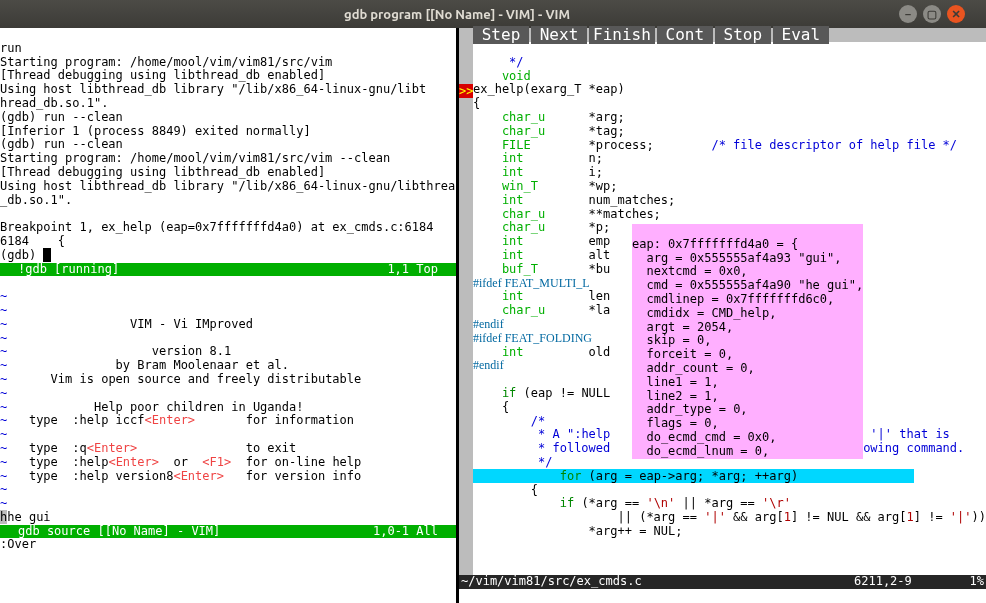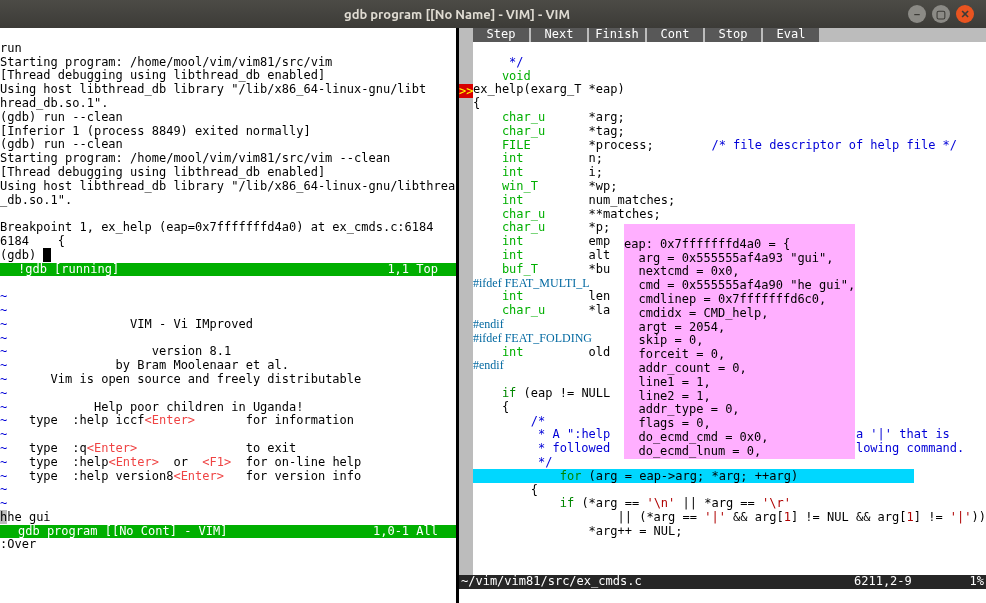--- a/index.html
+++ b/index.html
@@ -11,21 +11,21 @@
   width: 986px;
   height: 603px;
   overflow: hidden;
 }
 .titlebar {
   height: 28px;
   background: linear-gradient(to bottom, #4c4b46 0%, #3c3b37 100%);
   color: #dfdbd2;
   display: flex;
   align-items: center;
-  padding: 0 12px;
+  padding: 0 21px;
   font-family: "Ubuntu", sans-serif;
   font-size: 13px;
   font-weight: bold;
 }
 .titlebar .title { flex: 1; text-align: center; }
 .wbtn {
   width: 18px; height: 18px; border-radius: 9px; margin-left: 6px;
   display: inline-flex; align-items: center; justify-content: center;
   font-size: 11px; color: #3c3b37;
 }
@@ -50,21 +50,21 @@
 .status-dark {
   background: #262626; color: #fff; display: flex; padding: 0 2px; margin-top: 25px;
 }
 .status-dark .l { flex: 1; }
 .status-dark .m { flex: 0 0 auto; min-width: 80px; text-align: left; }
 .status-dark .r { flex: 0 0 auto; min-width: 50px; text-align: right; }
 .debug-toolbar {
   background: #bcbcbc; height: 14px; display: flex; gap: 2px; padding-left: 14px; align-items:center;
 }
 .dbg-btn {
-  background: #585858; color: #fff; padding: 0 4px; font-family: inherit; font-size: 12px;
+  background: #585858; color: #fff; padding: 0 4px; font-family: inherit; font-size: 16px;
   min-width: 56px; text-align: center;
 }
 .marker-col {
   position: absolute; left: 0; top: 14px; width: 14px; bottom: 14px;
   background: #bcbcbc;
 }
 .marker-bp {
   position: absolute; left: 0; width: 14px; height: 14px;
   background: #d70000; color: #ffff00; text-align: center; line-height: 14px;
 }
@@ -136,21 +136,21 @@
 <span class="vim-tilde">~</span>   <span>type  :help iccf</span><span class="vim-blue">&lt;Enter&gt;</span><span>       for information</span>
 <span class="vim-tilde">~</span>
 <span class="vim-tilde">~</span>   <span>type  :q</span><span class="vim-blue">&lt;Enter&gt;</span><span>               to exit</span>
 <span class="vim-tilde">~</span>   <span>type  :help</span><span class="vim-blue">&lt;Enter&gt;</span><span>  or  </span><span class="vim-blue">&lt;F1&gt;</span><span>  for on-line help</span>
 <span class="vim-tilde">~</span>   <span>type  :help version8</span><span class="vim-blue">&lt;Enter&gt;</span><span>   for version info</span>
 <span class="vim-tilde">~</span>
 <span class="vim-tilde">~</span>
 <span class="cursor-cmd">h</span><span>he gui</span>
 </div>
     <div class="grn-bar">
-      <span class="l">gdb program  [[No Cont] - VIM]</span>
+      <span class="l">gdb source  [[No Name] - VIM]</span>
       <span class="m"></span>
       <span class="r"><span>1,0-1</span>          <span>All</span></span>
     </div>
     <div class="pane"><span>:Over</span></div>
   </div>
 
   <div class="col-sep"></div>
 
   <div class="col-right">
     <div class="debug-toolbar">
@@ -196,21 +196,21 @@
 <span class="c-cmt">         * A "</span><span class="c-cmt">:help</span><span class="c-cmt">                               at a '|' that is</span>
 <span class="c-cmt">         * followed</span><span class="c-cmt">                               following command.</span>
 <span class="c-cmt">         */</span>
 <span class="hl-line">    <span class="c-kw">        for</span><span> (arg = eap-&gt;arg; *arg; ++arg)</span>                </span>
 <span>        {</span>
 <span class="c-kw">            if</span><span> (*arg == </span><span class="c-str">'\n'</span><span> || *arg == </span><span class="c-str">'\r'</span>
 <span>                    || (*arg == </span><span class="c-str">'|'</span><span> &amp;&amp; arg[</span><span class="c-str">1</span><span>] != NUL &amp;&amp; arg[</span><span class="c-str">1</span><span>] != </span><span class="c-str">'|'</span><span>))</span>
 <span>                *arg++ = NUL;</span>
 </div>
 
-    <div class="popup" style="left:165px; top:196px;">
+    <div class="popup" style="left:173px; top:196px;">
 <span>eap: 0x7fffffffd4a0 = {</span>
 <span>  arg = 0x555555af4a93 "gui",</span>
 <span>  nextcmd = 0x0,</span>
 <span>  cmd = 0x555555af4a90 "he gui",</span>
 <span>  cmdlinep = 0x7fffffffd6c0,</span>
 <span>  cmdidx = CMD_help,</span>
 <span>  argt = 2054,</span>
 <span>  skip = 0,</span>
 <span>  forceit = 0,</span>
 <span>  addr_count = 0,</span>

